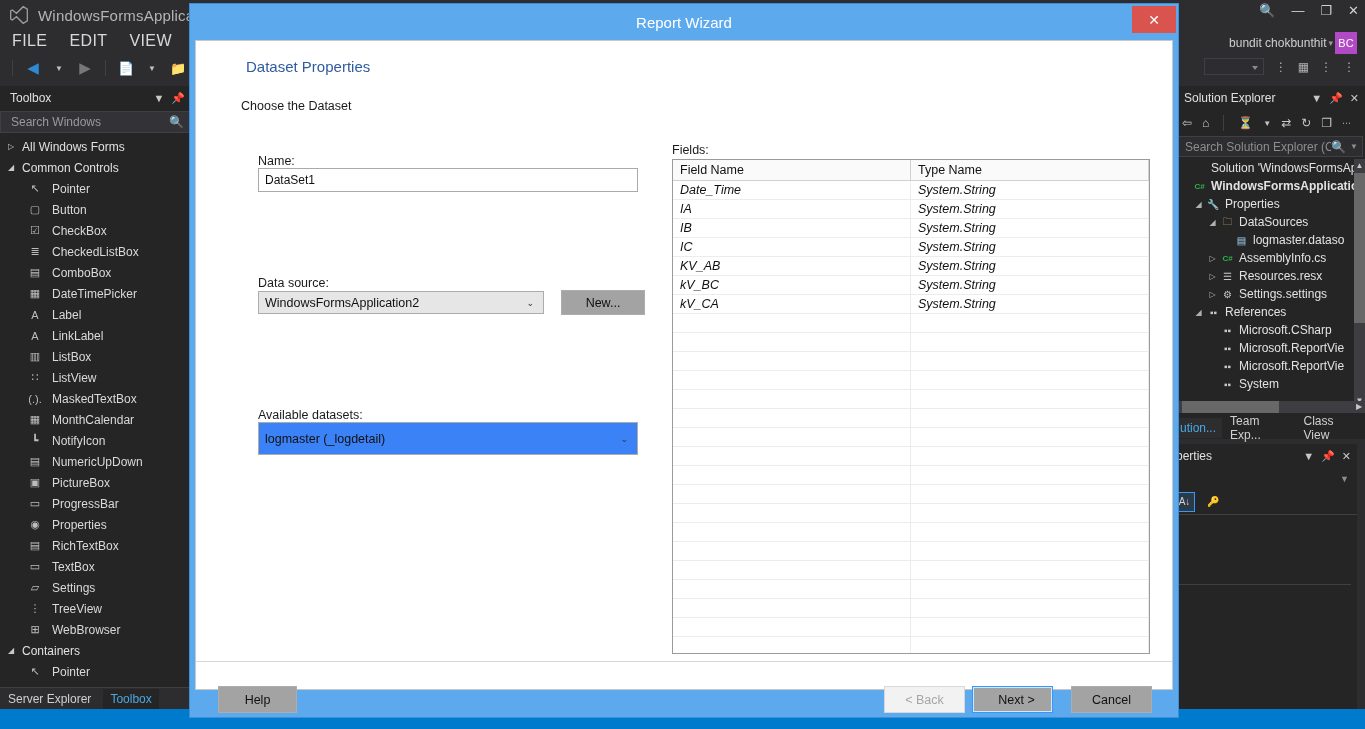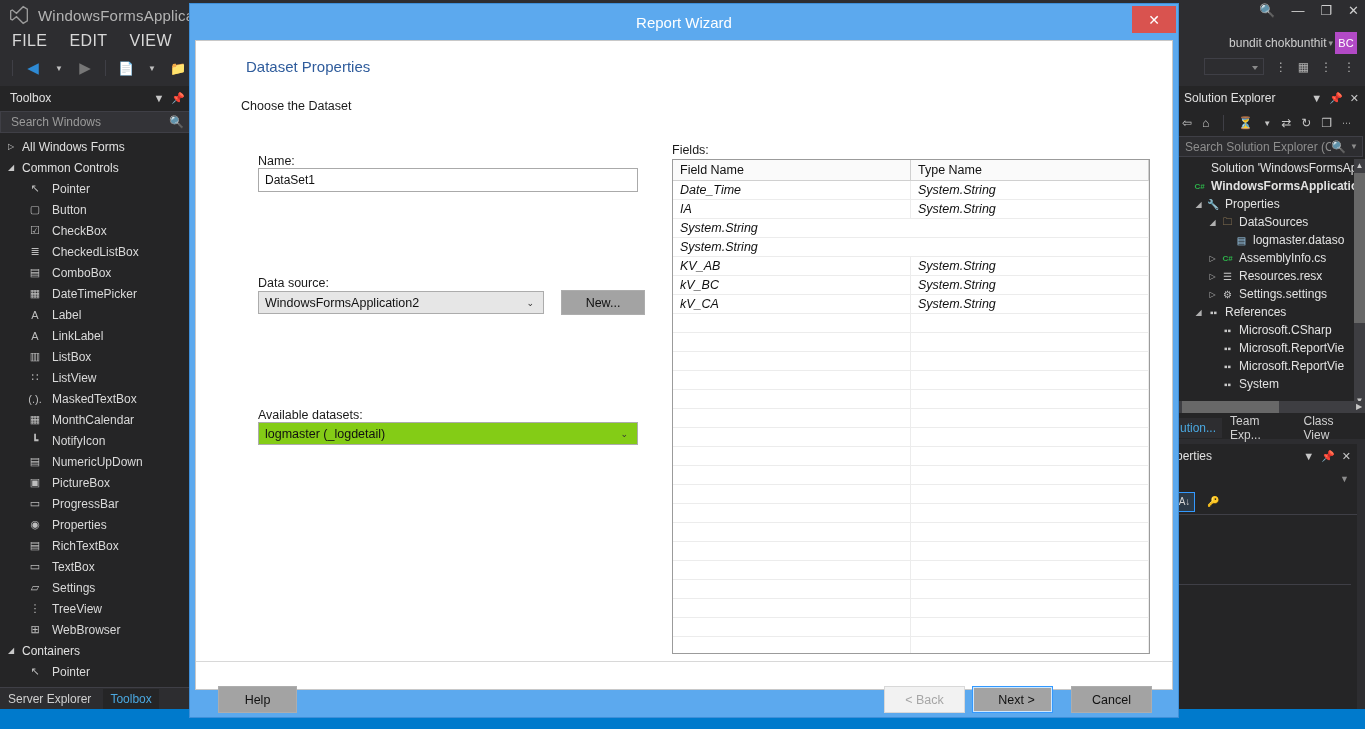--- a/index.html
+++ b/index.html
@@ -604,21 +604,21 @@
     <div class="txt-input" style="left:62px; top:127px; width:380px; height:24px;">DataSet1</div>
 
     <div class="form-label" style="left:62px; top:235px;">Data source:</div>
     <div class="combo" style="left:62px; top:250px; width:286px; height:23px;">
       <span>WindowsFormsApplication2</span>
       <span class="caret">⌄</span>
     </div>
     <div class="dlg-btn" style="left:365px; top:249px; width:84px; height:25px;">New...</div>
 
     <div class="form-label" style="left:62px; top:367px;">Available datasets:</div>
-    <div class="combo" style="left:62px; top:381px; width:380px; height:23px; background:#84cc16;">
+    <div class="combo" style="left:62px; top:381px; width:380px; height:33px; background:#3b82f6;">
       <span>logmaster (_logdetail)</span>
       <span class="caret">⌄</span>
     </div>
 
     <div class="form-label" style="left:476px; top:102px;">Fields:</div>
 
     <div class="fields-grid">
       <div class="fg-head">
         <div class="c1">Field Name</div>
         <div class="c2">Type Name</div>
@@ -626,23 +626,25 @@
       <div id="fg-body">
           <div class="fg-row">
             <div class="c1">Date_Time</div>
             <div class="c2">System.String</div>
           </div>
           <div class="fg-row">
             <div class="c1">IA</div>
             <div class="c2">System.String</div>
           </div>
           <div class="fg-row">
+            <div class="c1">IB</div>
             <div class="c2">System.String</div>
           </div>
           <div class="fg-row">
+            <div class="c1">IC</div>
             <div class="c2">System.String</div>
           </div>
           <div class="fg-row">
             <div class="c1">KV_AB</div>
             <div class="c2">System.String</div>
           </div>
           <div class="fg-row">
             <div class="c1">kV_BC</div>
             <div class="c2">System.String</div>
           </div>

